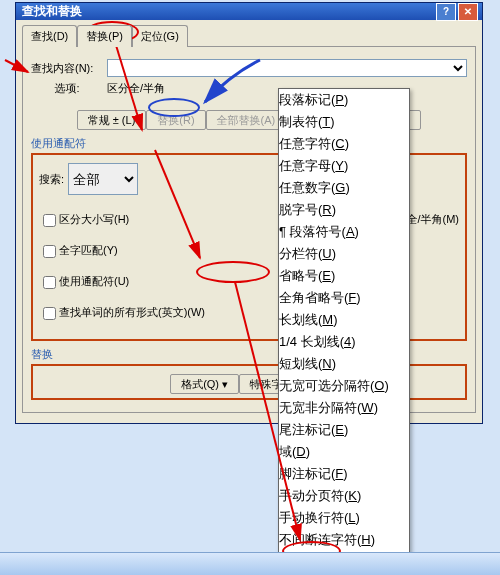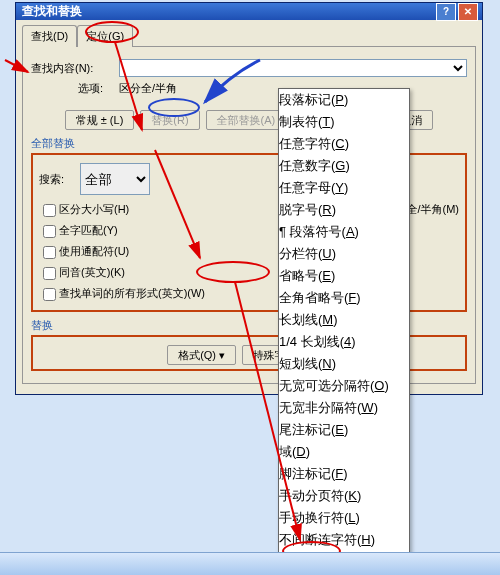--- a/index.html
+++ b/index.html
@@ -6,102 +6,102 @@
 .dialog{position:absolute;left:15px;top:2px;width:466px;background:#ece9d8;border:1px solid #0a246a}
 .titlebar{height:17px;background:linear-gradient(#3b78d8,#1e4fb3);color:#fff;display:flex;align-items:center;padding:0 4px 0 6px;font-size:12px;font-weight:bold}
 .titlebar .sp{flex:1}
 .tbtn{width:18px;height:16px;background:#d85b3c;border:1px solid #fff;display:flex;align-items:center;justify-content:center;margin-left:2px;font-size:10px;color:#fff}
 .tbtn.help{background:#4a7fd0}
 .body{padding:4px 6px 10px}
 .tabs{display:flex;border-bottom:1px solid #969696;}
 .tab{padding:3px 8px;border:1px solid #969696;border-bottom:none;background:#ece9d8;margin-right:0;border-radius:3px 3px 0 0;position:relative;top:1px}
 .tab.active{background:#ece9d8;z-index:2}
 .panel{border:1px solid #969696;border-top:none;padding:8px 8px 10px;background:#ece9d8}
-.row{display:flex;align-items:center;margin:4px 0;gap:16px}
+.row{display:flex;align-items:center;margin:4px 0;gap:4px}
 .lbl{width:72px;text-align:left}
 select.wide{flex:1;height:18px;background:#fff;border:1px solid #7f9db9}
 .btn{height:20px;padding:0 10px;background:#ece9d8;border:1px solid #969696;border-radius:2px;font-size:11px}
 .btn.dis{color:#999}
 .section-title{color:#2a5db0;margin:6px 0 2px}
 fieldset{border:2px solid #c2410c;padding:4px 6px;margin:2px 0}
-.chk{display:block;margin:2px 0}
+.chk{display:block;margin:12px 0}
 .chk input{vertical-align:middle;margin-right:3px}
-.btnrow{display:flex;gap:6px;justify-content:center;margin-top:4px}
+.btnrow{display:flex;justify-content:center;margin-top:4px}
 .menu{position:absolute;left:278px;top:88px;width:130px;background:#fff;border:1px solid #666;box-shadow:2px 2px 4px rgba(0,0,0,.3);max-height:478px;overflow:visible}
 .menu .mi{padding:2px 0;font-size:13px;white-space:nowrap}
 .menu .mi u{text-decoration:underline}
 .ellipse-red{position:absolute;border:2px solid #d00;border-radius:50%;pointer-events:none}
 .taskbar{position:absolute;left:0;bottom:0;width:100%;height:22px;background:linear-gradient(#d9e8fb,#a8c8ef);border-top:1px solid #7fa3d0}
 svg.anno{position:absolute;left:0;top:0;pointer-events:none}
 </style>
 </head>
 <body>
 
 <div class="dialog">
   <div class="titlebar">
     <span>查找和替换</span>
     <span class="sp"></span>
     <div class="tbtn help">?</div>
     <div class="tbtn">✕</div>
   </div>
   <div class="body">
     <div class="tabs">
       <div class="tab"><span>查找(D)</span></div>
+      <div class="tab active"><span>替换(P)</span></div>
       <div class="tab"><span>定位(G)</span></div>
     </div>
     <div class="panel">
       <div class="row">
         <span class="lbl">查找内容(N):</span>
         <select class="wide"></select>
       </div>
       <div class="row">
-        <span class="lbl" style="text-align:right">选项:</span>
+        <span class="lbl" style="text-align:center">选项:</span>
         <span>区分全/半角</span>
       </div>
       <div class="btnrow" style="margin-top:14px">
         <button class="btn">常规 ±  (L)</button>
         <button class="btn dis">替换(R)</button>
         <button class="btn dis">全部替换(A)</button>
         <button class="btn dis">查找下一处(F)</button>
         <button class="btn">取消</button>
       </div>
-      <div class="section-title">全部替换</div>
+      <div class="section-title">使用通配符</div>
       <fieldset>
         <div class="row">
           <span>搜索:</span>
           <select style="width:70px;height:32px;border:1px solid #7f9db9"><option>全部</option></select>
         </div>
         <div style="display:flex">
           <div id="chks" style="flex:1">
               <label class="chk"><input type="checkbox" style="">区分大小写(H)</label>
               <label class="chk"><input type="checkbox" style="">全字匹配(Y)</label>
               <label class="chk"><input type="checkbox" style="">使用通配符(U)</label>
-              <label class="chk"><input type="checkbox" style="">同音(英文)(K)</label>
               <label class="chk"><input type="checkbox" style="">查找单词的所有形式(英文)(W)</label>
             </div>
           <label class="chk"><input type="checkbox" checked="" style=""><span>区分全/半角(M)</span></label>
         </div>
       </fieldset>
       <div class="section-title">替换</div>
       <fieldset>
         <div class="btnrow">
           <button class="btn">格式(Q) ▾</button>
           <button class="btn">特殊字符(E) ▾</button>
         </div>
       </fieldset>
     </div>
   </div>
 </div>
 
 <div class="menu" id="menu">
     <div class="mi">段落标记(<u>P</u>)</div>
     <div class="mi">制表符(<u>T</u>)</div>
     <div class="mi">任意字符(<u>C</u>)</div>
+    <div class="mi">任意字母(<u>Y</u>)</div>
     <div class="mi">任意数字(<u>G</u>)</div>
-    <div class="mi">任意字母(<u>Y</u>)</div>
     <div class="mi">脱字号(<u>R</u>)</div>
     <div class="mi">¶ 段落符号(<u>A</u>)</div>
     <div class="mi">分栏符(<u>U</u>)</div>
     <div class="mi">省略号(<u>E</u>)</div>
     <div class="mi">全角省略号(<u>F</u>)</div>
     <div class="mi">长划线(<u>M</u>)</div>
     <div class="mi">1/4 长划线(<u>4</u>)</div>
     <div class="mi">短划线(<u>N</u>)</div>
     <div class="mi">无宽可选分隔符(<u>O</u>)</div>
     <div class="mi">无宽非分隔符(<u>W</u>)</div>

